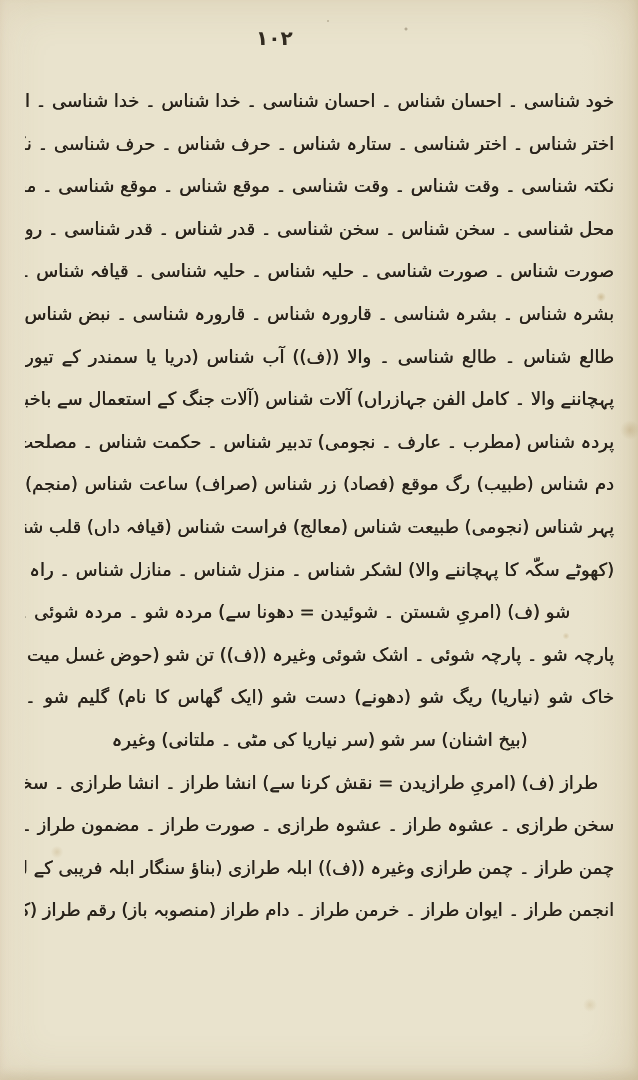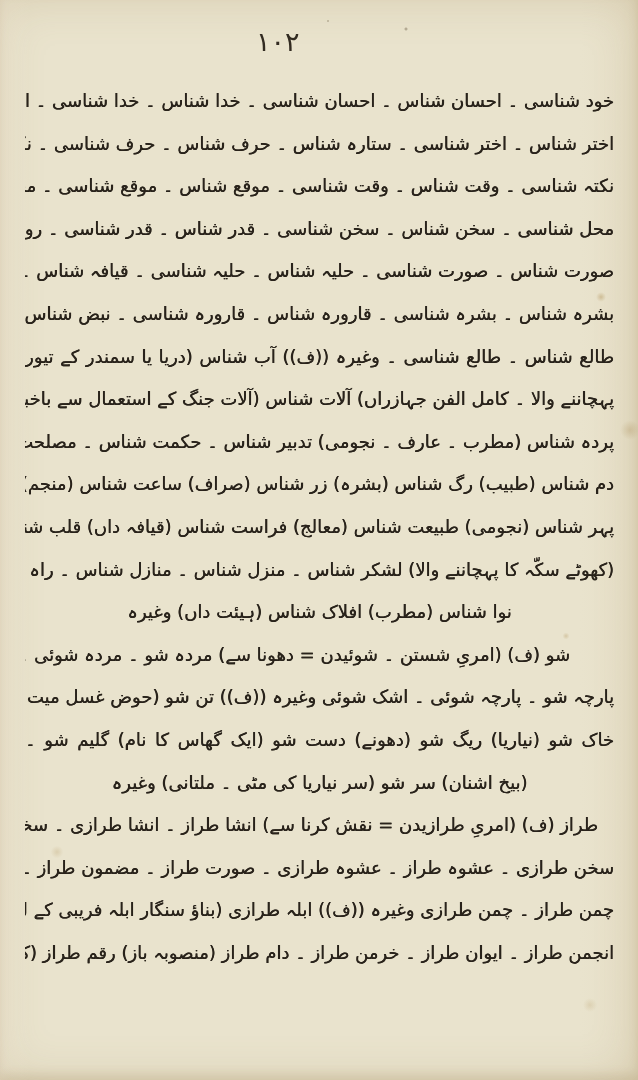--- a/index.html
+++ b/index.html
@@ -16,21 +16,21 @@
       radial-gradient(circle 9px at 57px 852px, rgba(176,146,88,.25), rgba(176,146,88,0) 70%),
       radial-gradient(circle 3px at 406px 29px, rgba(90,75,50,.55), rgba(90,75,50,0) 70%),
       radial-gradient(circle 2px at 328px 21px, rgba(90,75,50,.5), rgba(90,75,50,0) 70%),
       radial-gradient(circle 14px at 630px 430px, rgba(170,140,85,.30), rgba(170,140,85,0) 70%),
       radial-gradient(circle 10px at 590px 1005px, rgba(176,146,88,.22), rgba(176,146,88,0) 70%),
       linear-gradient(90deg,#f1ebd9 0px,#ece6d1 10px,#e9e3cd 30px,#e9e3cd 580px,#e7e0c9 620px,#e4ddc4 638px);
     box-shadow:inset 0 0 46px rgba(148,120,70,.20), inset 0 -6px 10px rgba(148,120,70,.18);
   }
   .page-number{
     position:absolute;top:26px;left:256px;
-    font-size:27px;font-weight:normal;letter-spacing:2px;
+    font-size:20px;font-weight:bold;letter-spacing:2px;
     color:#322b21;direction:rtl;
   }
   .text-block{
     position:absolute;top:80px;left:25px;right:24px;
     direction:rtl;
     color:#29231b;
   }
   .line{
     height:42.6px;line-height:42.6px;
     font-size:18px;
@@ -47,27 +47,26 @@
 
 <div class="page">
   <div class="page-number">۱۰۲</div>
   <div class="text-block">
       <div class="line full">خود شناسی ۔ احسان شناس ۔ احسان شناسی ۔ خدا شناس ۔ خدا شناسی ۔ انجم شناس ۔</div>
       <div class="line full">اختر شناس ۔ اختر شناسی ۔ ستارہ شناس ۔ حرف شناس ۔ حرف شناسی ۔ نکتہ شناس ۔</div>
       <div class="line full">نکتہ شناسی ۔ وقت شناس ۔ وقت شناسی ۔ موقع شناس ۔ موقع شناسی ۔ محل شناس ۔</div>
       <div class="line full">محل شناسی ۔ سخن شناس ۔ سخن شناسی ۔ قدر شناس ۔ قدر شناسی ۔ رو شناس ۔ رو شناسی</div>
       <div class="line full">صورت شناس ۔ صورت شناسی ۔ حلیہ شناس ۔ حلیہ شناسی ۔ قیافہ شناس ۔ قیافہ شناسی</div>
       <div class="line full">بشرہ شناس ۔ بشرہ شناسی ۔ قارورہ شناس ۔ قارورہ شناسی ۔ نبض شناس ۔ نبض شناسی</div>
-      <div class="line full">طالع شناس ۔ طالع شناسی ۔ وغیرہ ((ف)) آب شناس (دریا یا سمندر کے تیور</div>
+      <div class="line full">طالع شناس ۔ طالع شناسی ۔ والا ((ف)) آب شناس (دریا یا سمندر کے تیور</div>
       <div class="line full">پہچاننے والا ۔ کامل الفن جہازراں) آلات شناس (آلات جنگ کے استعمال سے باخبر)</div>
       <div class="line full">پردہ شناس (مطرب ۔ عارف ۔ نجومی) تدبیر شناس ۔ حکمت شناس ۔ مصلحت شناس ۔</div>
-      <div class="line full">دم شناس (طبیب) رگ شناس (بشرہ) زر شناس (صراف) ساعت شناس (منجم)</div>
+      <div class="line full">دم شناس (طبیب) رگ موقع (فصاد) زر شناس (صراف) ساعت شناس (منجم)</div>
       <div class="line full">پہر شناس (نجومی) طبیعت شناس (معالج) فراست شناس (قیافہ داں) قلب شناس</div>
       <div class="line full">(کھوٹے سکّہ کا پہچاننے والا) لشکر شناس ۔ منزل شناس ۔ منازل شناس ۔ راہ شناس ۔</div>
-      <div class="line center">نوا شناس (مطرب) افلاک شناس (ہیئت داں) وغیرہ</div>
       <div class="line head-lg">شو (ف) (امریِ شستن ۔ شوئیدن = دھونا سے) مردہ شو ۔ مردہ شوئی ۔</div>
       <div class="line full">پارچہ شو ۔ پارچہ شوئی ۔ اشک شوئی وغیرہ ((ف)) تن شو (حوض غسل میت کا تختہ)</div>
       <div class="line full">خاک شو (نیاریا) ریگ شو (دھونے) دست شو (ایک گھاس کا نام) گلیم شو ۔</div>
       <div class="line center">(بیخ اشنان) سر شو (سر نیاریا کی مٹی ۔ ملتانی) وغیرہ</div>
       <div class="line head-sm">طراز (ف) (امریِ طرازیدن = نقش کرنا سے) انشا طراز ۔ انشا طرازی ۔ سخن طراز ۔</div>
       <div class="line full">سخن طرازی ۔ عشوہ طراز ۔ عشوہ طرازی ۔ صورت طراز ۔ مضمون طراز ۔ مضمون طرازی ۔</div>
       <div class="line full">چمن طراز ۔ چمن طرازی وغیرہ ((ف)) ابلہ طرازی (بناؤ سنگار ابلہ فریبی کے لئے)</div>
       <div class="line full">انجمن طراز ۔ ایوان طراز ۔ خرمن طراز ۔ دام طراز (منصوبہ باز) رقم طراز (کاتب)</div>
     </div>
 </div>

